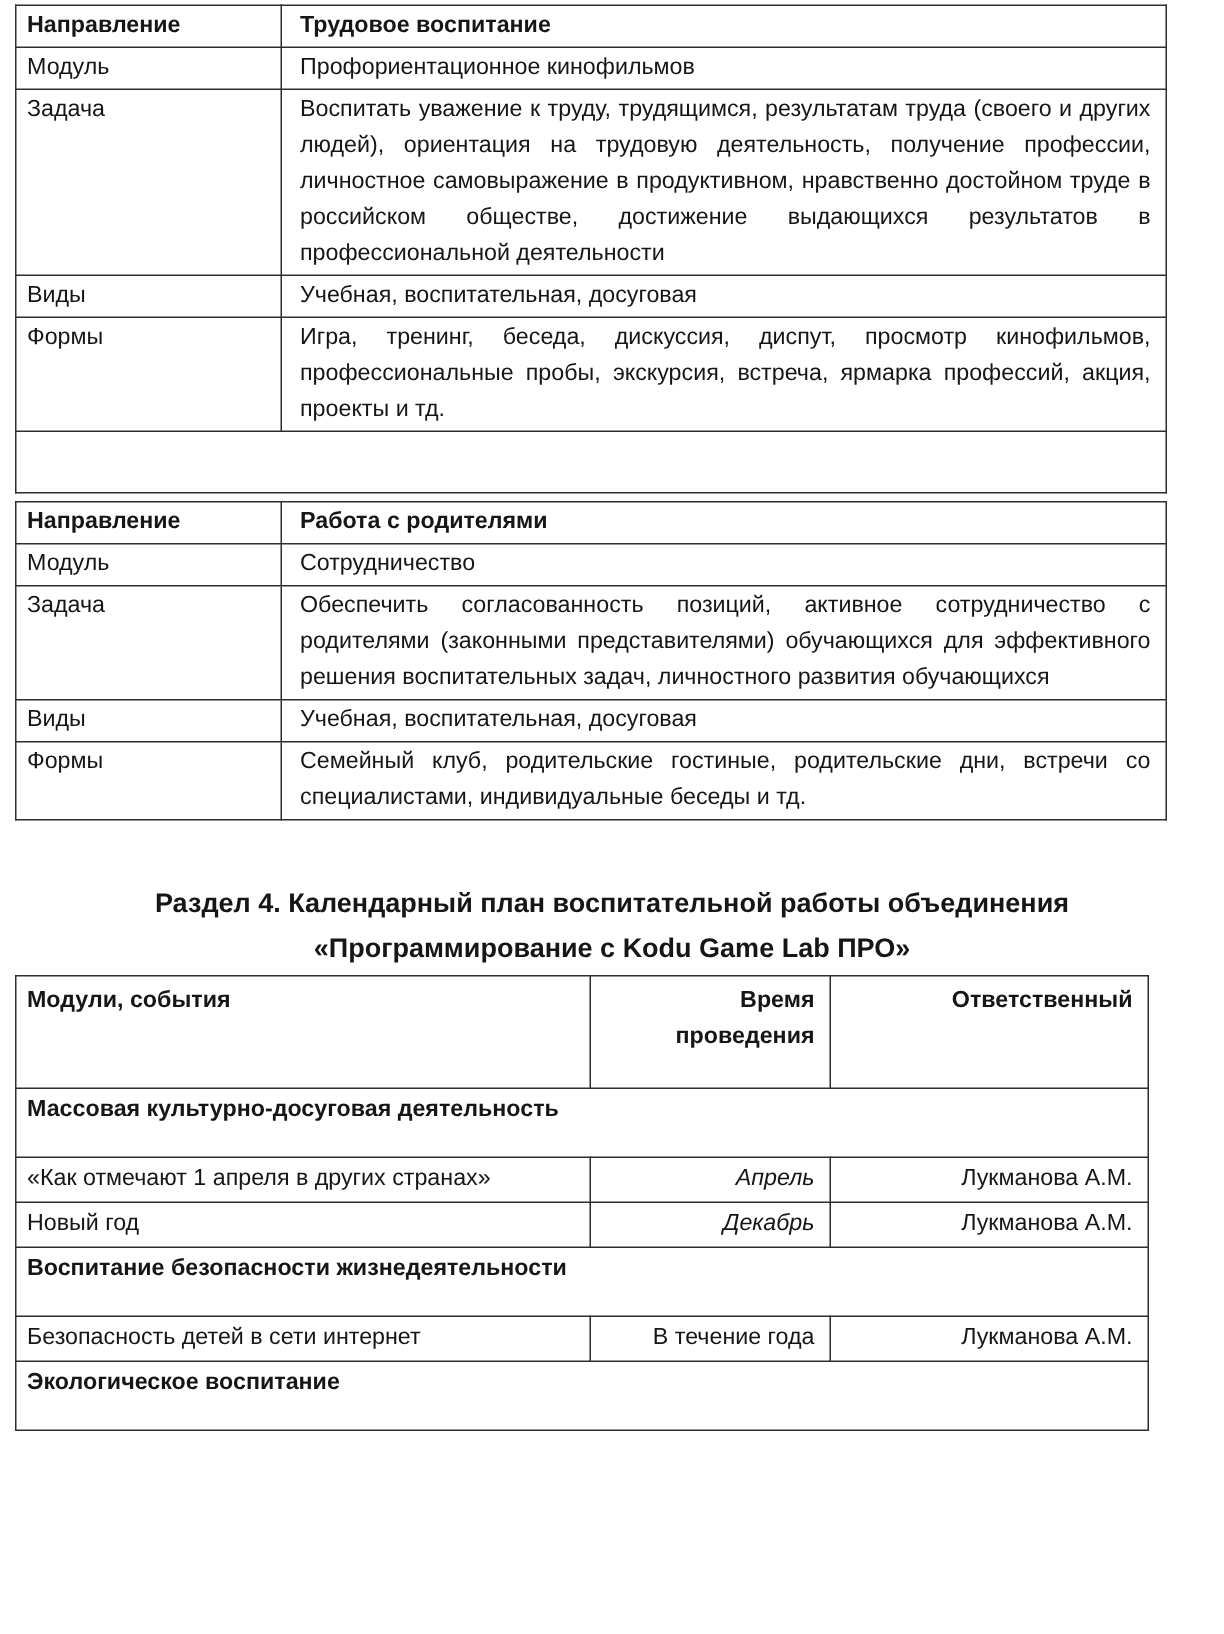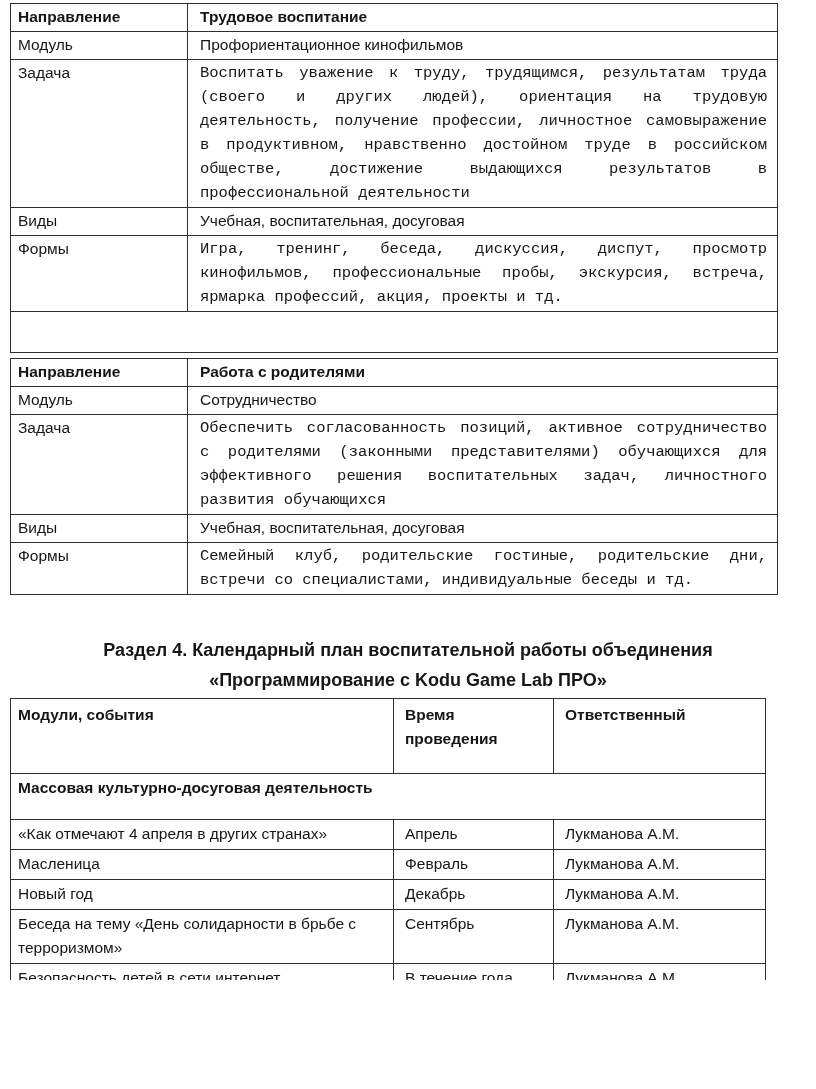--- a/index.html
+++ b/index.html
@@ -14,38 +14,38 @@
   table{border-collapse:collapse;table-layout:fixed;}
   td{border:1px solid var(--border,#2e2e2e);vertical-align:top;line-height:24px;}
 
   
   .kv{margin-left:10px;width:767px;}
   .kv col.c1{width:177px;}
   .kv col.c2{width:590px;}
   .kv td{padding:1px 10px 2px 7px;}
   .kv td.val{padding-left:12px;}
   .kv tr.hd td{font-weight:bold;}
-  .kv td.just{text-align:justify;font-family:Liberation Mono, monospace;}
+  .kv td.just{text-align:justify;}
   .t1{margin-top:3px;}
   .t2{margin-top:5px;}
   .spacer-cell{height:37px;padding:0;}
 
   
   .heading{margin-top:40px;text-align:center;font-weight:bold;font-size:18px;line-height:30px;color:var(--text,#161616);}
 
   
   .cal{margin:3px 0 0 10px;width:755px;}
   .cal col.c1{width:383px;}
   .cal col.c2{width:160px;}
   .cal col.c3{width:212px;}
   .cal td{padding:2px 10px 3px 7px;}
-  .cal td.c2pad,.cal td.c3pad{padding-left:11px;}
+  .cal td.c2pad,.cal td.c3pad{padding-left:11px;text-align:right;}
   .cal tr.hdr td{font-weight:bold;padding-top:4px;padding-bottom:22px;}
   .cal tr.sec td{font-weight:bold;padding-bottom:19px;}
-  .cal td.it{}
+  .cal td.it{font-style:italic;}
 </style>
 </head>
 <body>
 
 <div class="page">
 
   <table class="kv t1">
     <colgroup>
         <col class="c1">
         <col class="c2">
@@ -122,41 +122,34 @@
         <td>Модули, события</td>
         <td class="c2pad">Время проведения</td>
         <td class="c3pad">Ответственный</td>
       </tr>
 
       <tr class="sec">
         <td colspan="3">Массовая культурно-досуговая деятельность</td>
       </tr>
 
       <tr>
-        <td>«Как отмечают 4 апреля в других странах»</td>
+        <td>«Как отмечают 1 апреля в других странах»</td>
         <td class="c2pad it">Апрель</td>
-        <td class="c3pad">Лукманова А.М.</td>
-      </tr>
-      <tr>
-        <td>Масленица</td>
-        <td class="c2pad it">Февраль</td>
         <td class="c3pad">Лукманова А.М.</td>
       </tr>
       <tr>
         <td>Новый год</td>
         <td class="c2pad it">Декабрь</td>
         <td class="c3pad">Лукманова А.М.</td>
       </tr>
 
+      <tr class="sec">
+        <td colspan="3">Воспитание безопасности жизнедеятельности</td>
+      </tr>
 
-      <tr>
-        <td>Беседа на тему «День солидарности в брьбе с терроризмом»</td>
-        <td class="c2pad">Сентябрь</td>
-        <td class="c3pad">Лукманова А.М.</td>
-      </tr>
       <tr>
         <td>Безопасность детей в сети интернет</td>
         <td class="c2pad">В течение года</td>
         <td class="c3pad">Лукманова А.М.</td>
       </tr>
 
       <tr class="sec">
         <td colspan="3">Экологическое воспитание</td>
       </tr>
     </tbody>

